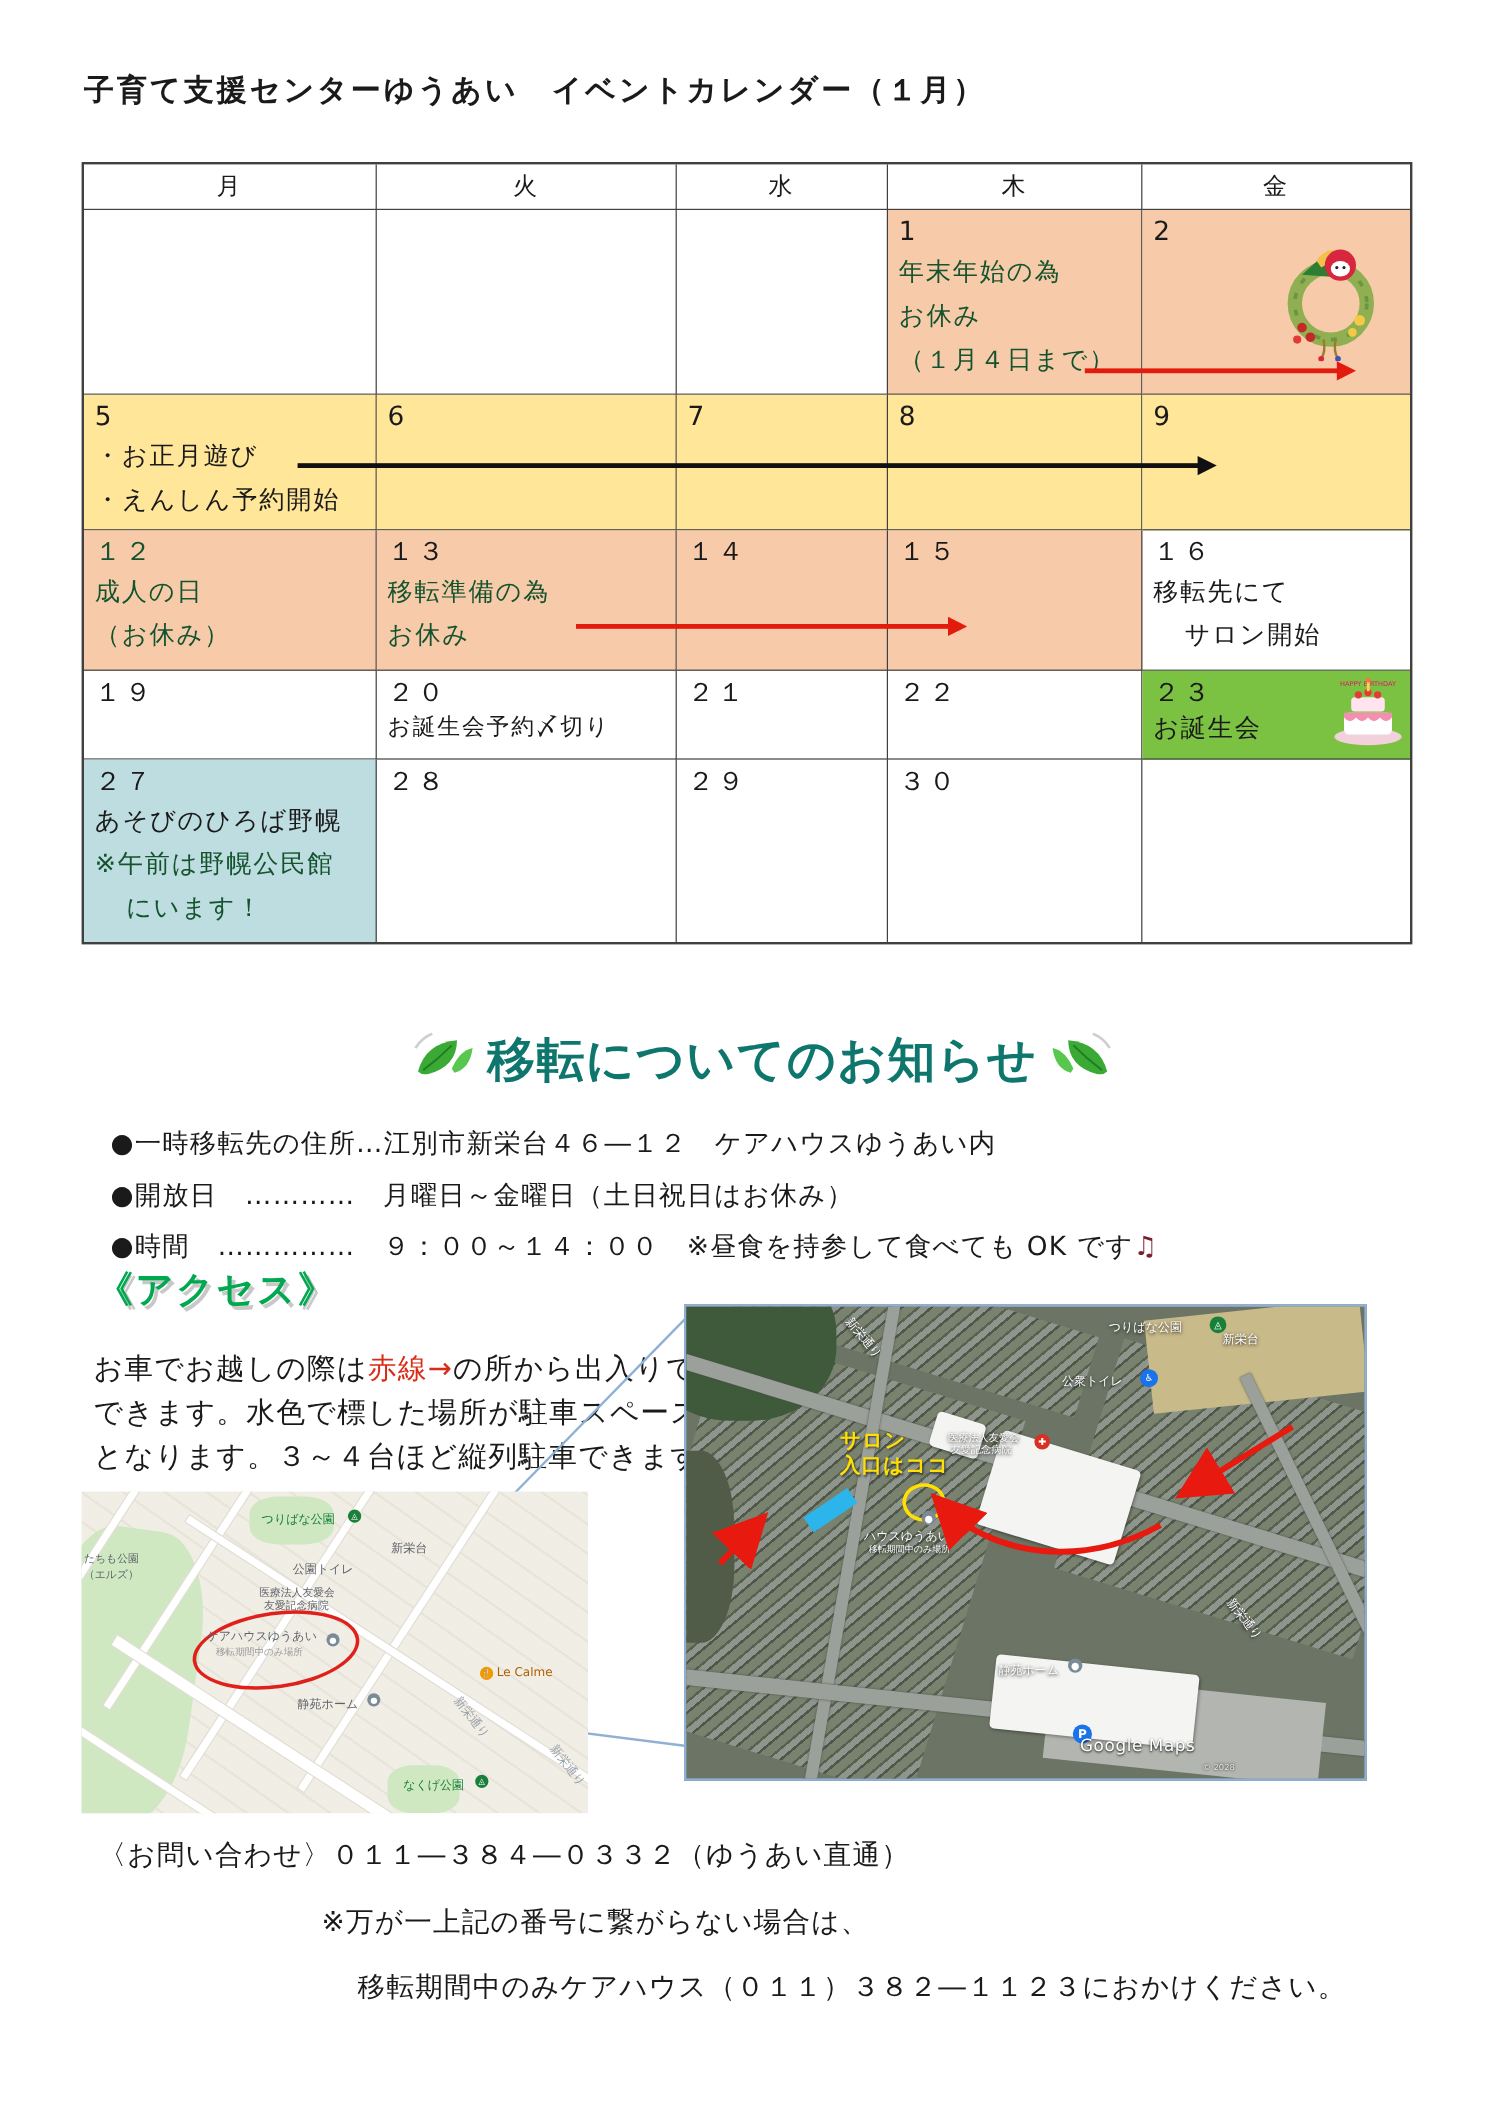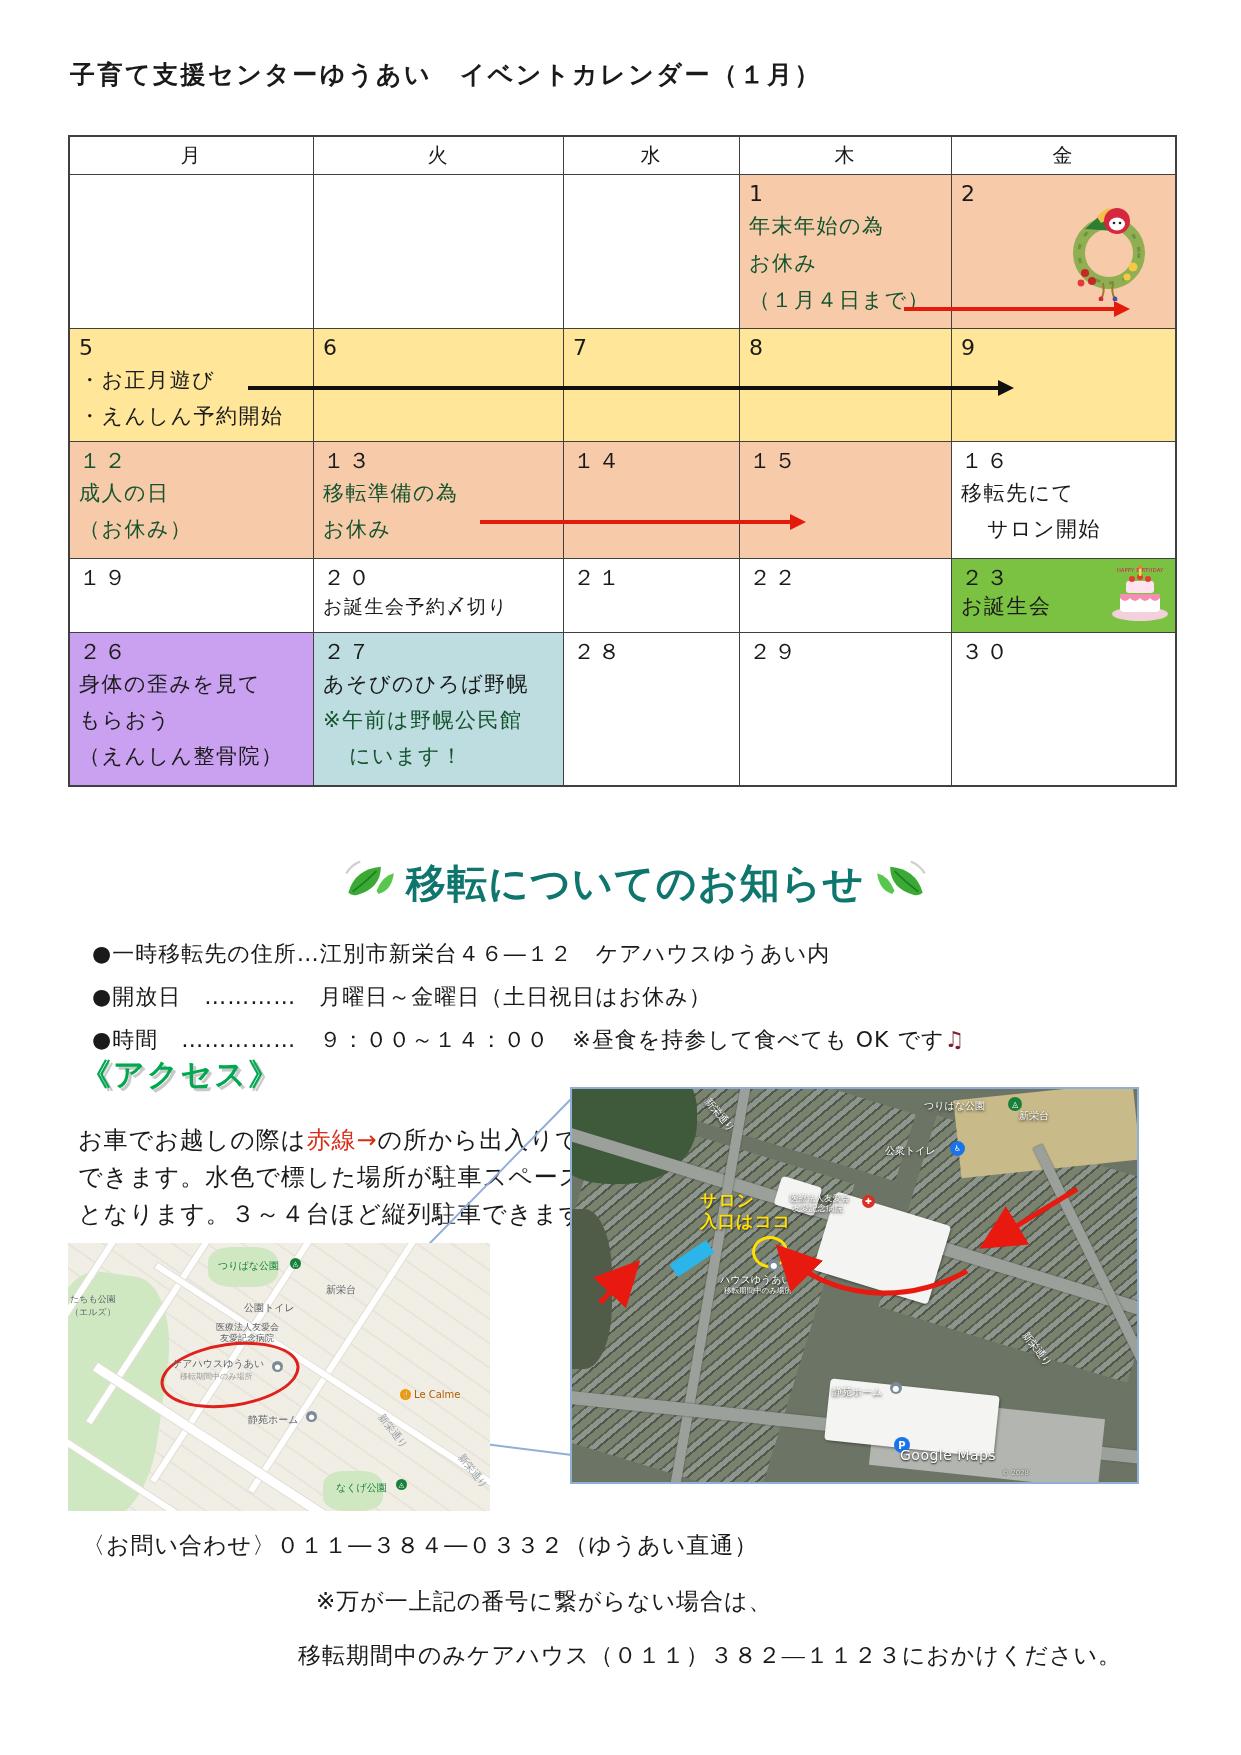--- a/index.html
+++ b/index.html
@@ -86,22 +86,22 @@
   .mlr{color:#9aa0a6;}
   .ml-sub{font-size:8px;color:#999;}
   .ellipse{position:absolute;left:92px;top:100px;width:134px;height:58px;border:3px solid #e0201a;
            border-radius:50%;transform:rotate(-8deg);}
   .icl{position:absolute;width:11px;height:11px;border-radius:50%;display:flex;align-items:center;
        justify-content:center;color:#fff;font-size:7px;}
 
   
   .contact-line{position:absolute;font-size:23px;letter-spacing:1px;}
   #contact1{left:82px;top:1530px;}
-  #contact2{left:268px;top:1586px;margin-left:48px;}
-  #contact3{left:298px;top:1640px;font-family:Liberation Serif, serif;}
+  #contact2{left:268px;top:1586px;}
+  #contact3{left:298px;top:1640px;}
 </style>
 </head>
 <body>
 
 <div id="page">
 
   <div id="title">子育て支援センターゆうあい　イベントカレンダー（１月）</div>
 
   <div id="cal">
 
@@ -209,26 +209,20 @@
           <rect x="18" y="17" width="28" height="12" rx="3" fill="#ffe3ee"></rect>
           <circle cx="24" cy="15" r="3" fill="#e53935"></circle>
             <circle cx="32" cy="13" r="3" fill="#e53935"></circle>
             <circle cx="40" cy="15" r="3" fill="#e53935"></circle>
           <rect x="31" y="4" width="2.4" height="8" fill="#ffd54f"></rect>
             <circle cx="32.2" cy="3" r="2" fill="#ff7043"></circle>
         </svg>
       </span>
     </div>
 
-    <div class="cell bgV">
-      <div class="day">２６</div>
-      <div class="ln">身体の歪みを見て</div>
-      <div class="ln">もらおう</div>
-      <div class="ln">（えんしん整骨院）</div>
-    </div>
     <div class="cell bgB">
       <div class="day">２７</div>
       <div class="ln">あそびのひろば野幌</div>
       <div class="ln red">※午前は野幌公民館</div>
       <div class="ln red ind">にいます！</div>
     </div>
     <div class="cell">
       <div class="day">２８</div>
     </div>
     <div class="cell">

